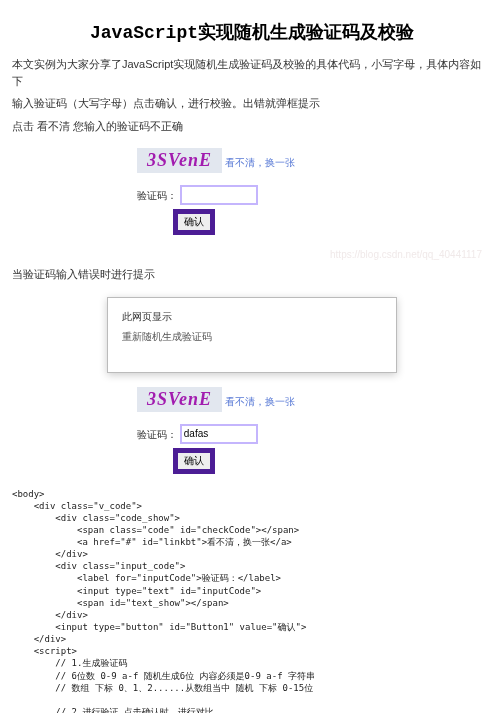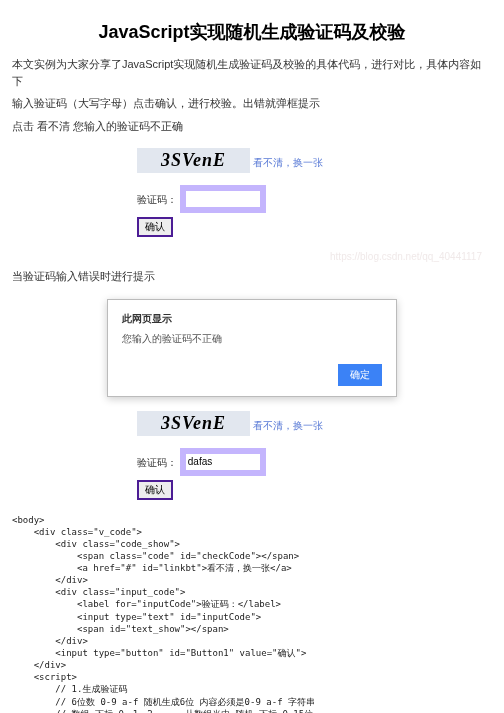--- a/index.html
+++ b/index.html
@@ -10,63 +10,65 @@
     color: #333;
     width: 480px;
     font-size: 11px;
   }
   h1 {
     text-align: center;
     font-size: 18px;
     margin: 8px 0 12px;
     font-weight: bold;
     color: #000;
+    font-family: Liberation Mono, monospace;
   }
   p.para {
     margin: 6px 0;
     font-size: 11px;
     line-height: 1.5;
   }
   .demo-wrap {
     margin: 14px auto;
     text-align: left;
     width: 230px;
   }
   .captcha-box {
     display: inline-block;
     background: #e2e7ef;
-    padding: 2px 24px;
+    padding: 2px 10px;
     font-family: Georgia, serif;
     font-size: 18px;
     font-style: italic;
     font-weight: bold;
-    color: #000000;
+    color: #a21caf;
     letter-spacing: 1px;
   }
   .link-refresh {
     font-size: 10px;
     color: #5a7bd6;
     margin-left: 0;
   }
   .field-row {
     margin-top: 12px;
     font-size: 10px;
   }
   .field-row input[type=text] {
-    border: 6px solid #c4b5fd;
+    border: 2px solid #c4b5fd;
     height: 14px;
     width: 70px;
     font-size: 10px;
   }
   .btn {
     font-size: 10px;
     padding: 1px 6px;
     margin-top: 4px;
-    border: 2px solid #4c1d95;
+    border: 5px solid #4c1d95;
     background: #eee;
+    margin-left: 36px;
   }
   .watermark {
     color: #f0e9e9;
     font-size: 10px;
     text-align: right;
     margin: 4px 10px;
   }
   .dialog-holder {
     display: flex;
     justify-content: center;
@@ -74,21 +76,21 @@
   }
   .dialog {
     width: 260px;
     border: 1px solid #bbb;
     box-shadow: 0 2px 8px rgba(0,0,0,0.2);
     background: #fff;
     padding: 12px 14px 10px;
     font-size: 10px;
   }
   .dialog .d-title {
-    font-weight: 700;
+    font-weight: 400;
     margin-bottom: 6px;
   }
   .dialog .d-msg {
     color: #555;
     margin-bottom: 18px;
   }
   .dialog .d-actions {
     text-align: right;
   }
   .dialog .d-ok {
@@ -105,45 +107,42 @@
     white-space: pre;
     margin: 8px 0;
     color: #222;
   }
 </style>
 </head>
 <body>
 
 <h1>JavaScript实现随机生成验证码及校验</h1>
 
-<p class="para">本文实例为大家分享了JavaScript实现随机生成验证码及校验的具体代码，进行对比，具体内容如下</p>
+<p class="para">本文实例为大家分享了JavaScript实现随机生成验证码及校验的具体代码，小写字母，具体内容如下</p>
 <p class="para">输入验证码（大写字母）点击确认，进行校验。出错就弹框提示</p>
 <p class="para">点击 看不清 您输入的验证码不正确</p>
 
 <div class="demo-wrap">
   <span class="captcha-box">3SVenE</span>
   <span class="link-refresh">看不清，换一张</span>
   <div class="field-row">
     <span>验证码：</span>
     <input type="text" style="">
   </div>
   <button class="btn">确认</button>
 </div>
 
 <div class="watermark">https://blog.csdn.net/qq_40441117</div>
 
 <p class="para">当验证码输入错误时进行提示</p>
 
 <div class="dialog-holder">
   <div class="dialog">
     <div class="d-title">此网页显示</div>
-    <div class="d-msg">您输入的验证码不正确</div>
-    <div class="d-actions">
-      <button class="d-ok">确定</button>
-    </div>
+    <div class="d-msg">重新随机生成验证码</div>
   </div>
 </div>
 
 <div class="demo-wrap">
   <span class="captcha-box">3SVenE</span>
   <span class="link-refresh">看不清，换一张</span>
   <div class="field-row">
     <span>验证码：</span>
     <input type="text" value="dafas" style="">
   </div>

